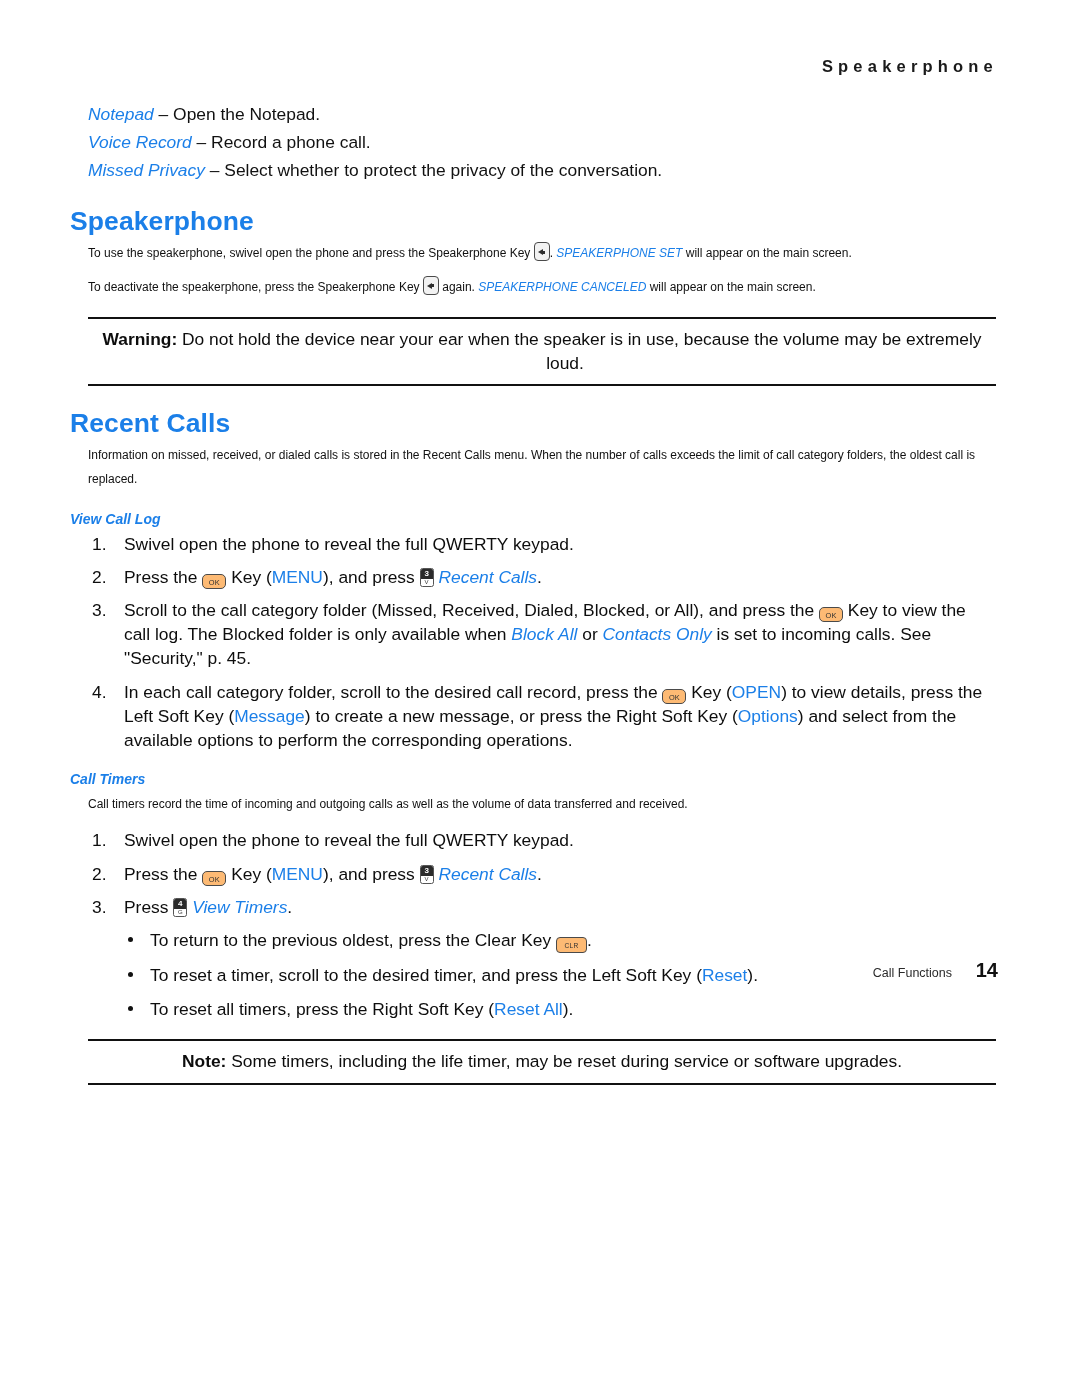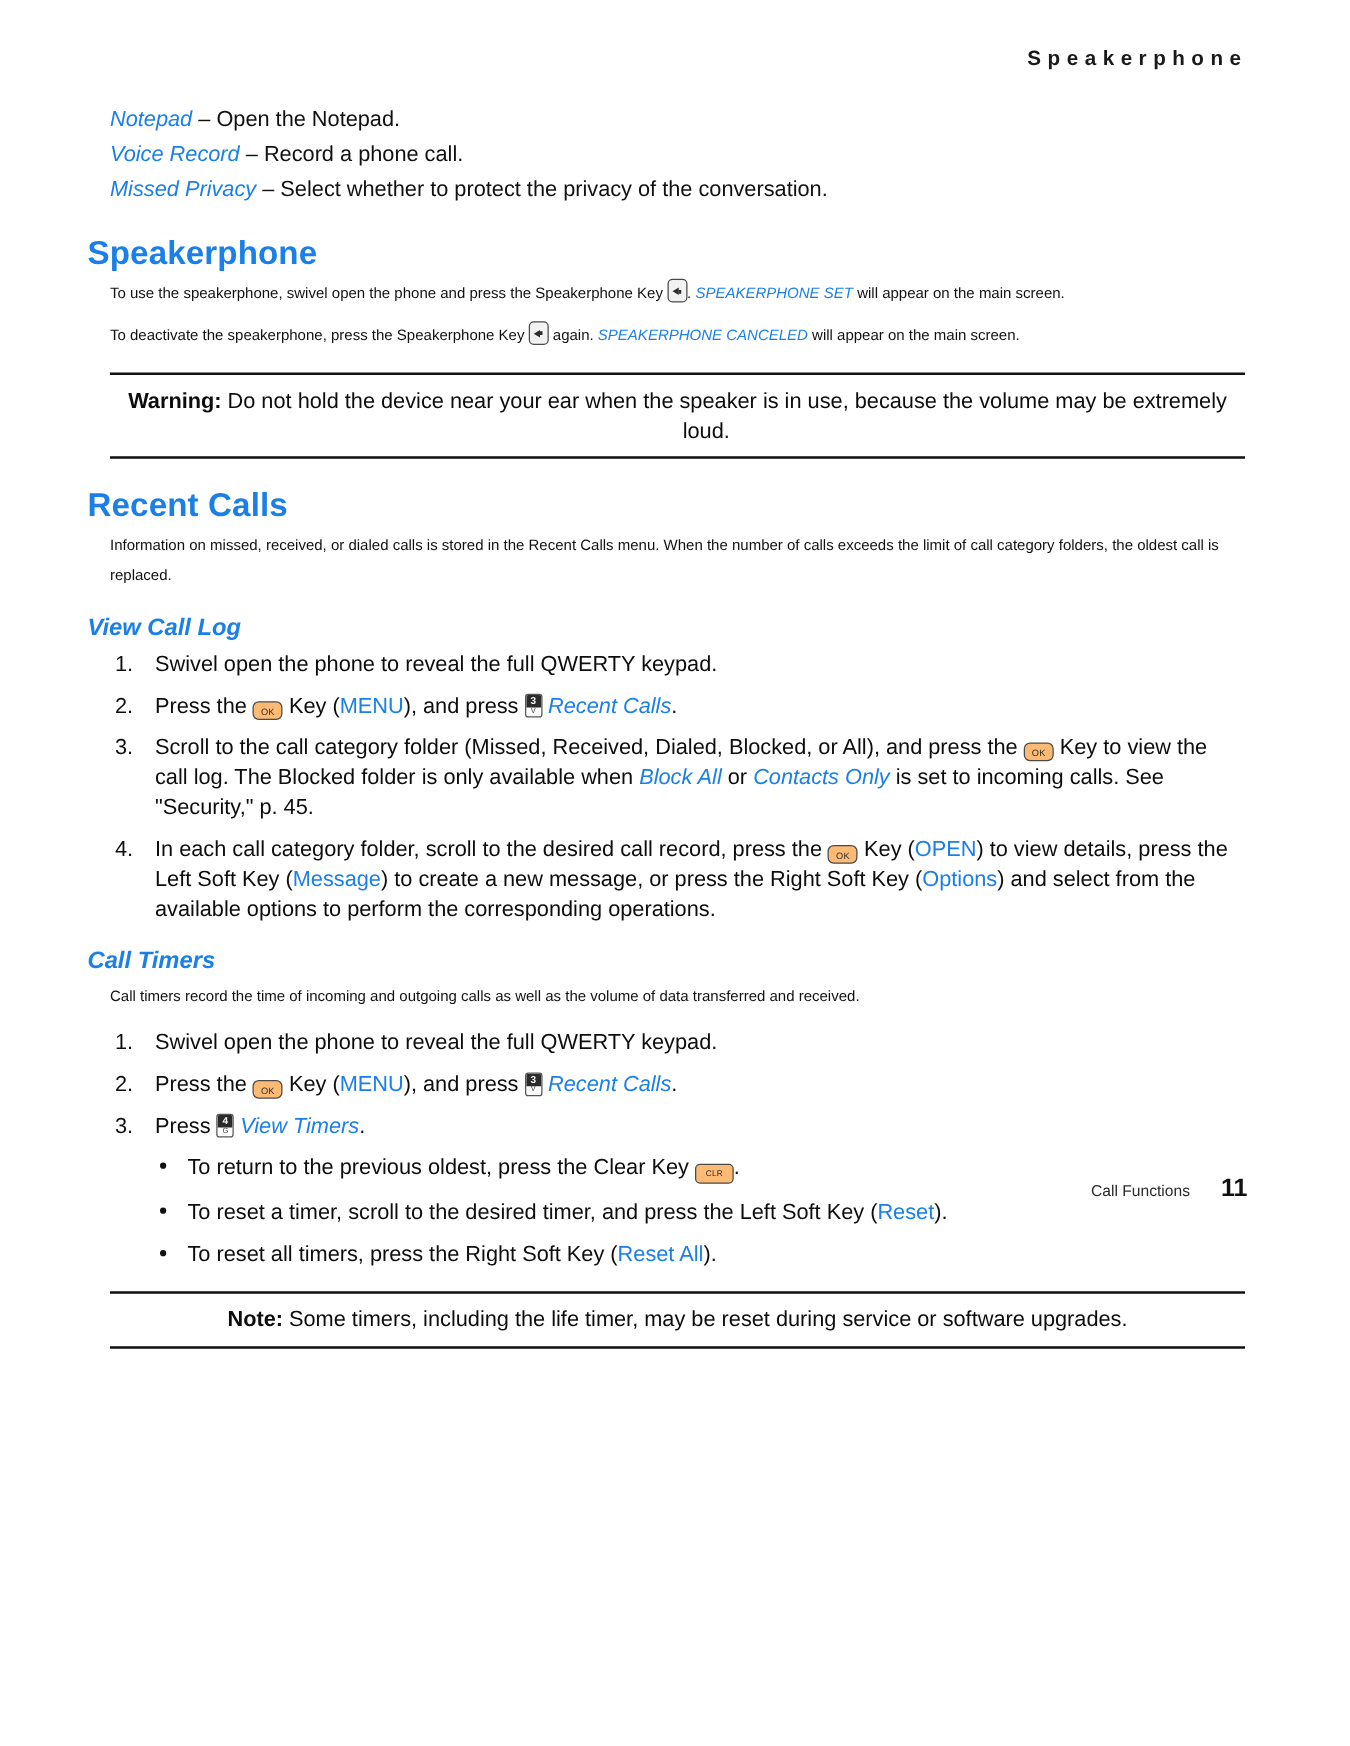--- a/index.html
+++ b/index.html
@@ -13,20 +13,21 @@
     position: relative;
     font-family: "Liberation Sans", sans-serif;
     color: #0d0d0d;
     -webkit-font-smoothing: antialiased;
   }
   .page {
     position: relative;
     width: 1080px;
     height: 996px;
     box-sizing: border-box;
+    margin-top: 19px;
   }
 
   
   .running-header {
     position: absolute;
     top: 38px;
     right: 82px;
     font-size: 16.5px;
     font-weight: bold;
     letter-spacing: 5.2px;
@@ -57,21 +58,21 @@
   
   h1.sec {
     color: #1b7fe8;
     font-size: 26.5px;
     font-weight: bold;
     margin: 22px 0 4px -18px;
     letter-spacing: 0.1px;
   }
   h2.sub {
     color: #1b7fe8;
-    font-size: 19px;
+    font-size: 14px;
     font-style: italic;
     font-weight: bold;
     margin: 19px 0 5px -18px;
   }
 
   
   p.body {
     font-size: 12px;
     line-height: 24.2px;
     margin: 0 0 12px 0;
@@ -335,16 +336,16 @@
       <div class="inner">
         <span class="hang"><span class="lbl">Note:</span><span> Some timers, including the life timer, may be reset during service or software upgrades.</span></span>
       </div>
       <div class="hr"></div>
     </div>
 
   </div>
 
   <div class="footer">
     <span class="chapter">Call Functions</span>
-    <span class="pageno">11</span>
+    <span class="pageno">14</span>
   </div>
 
 </div>
 
 </body></html>

